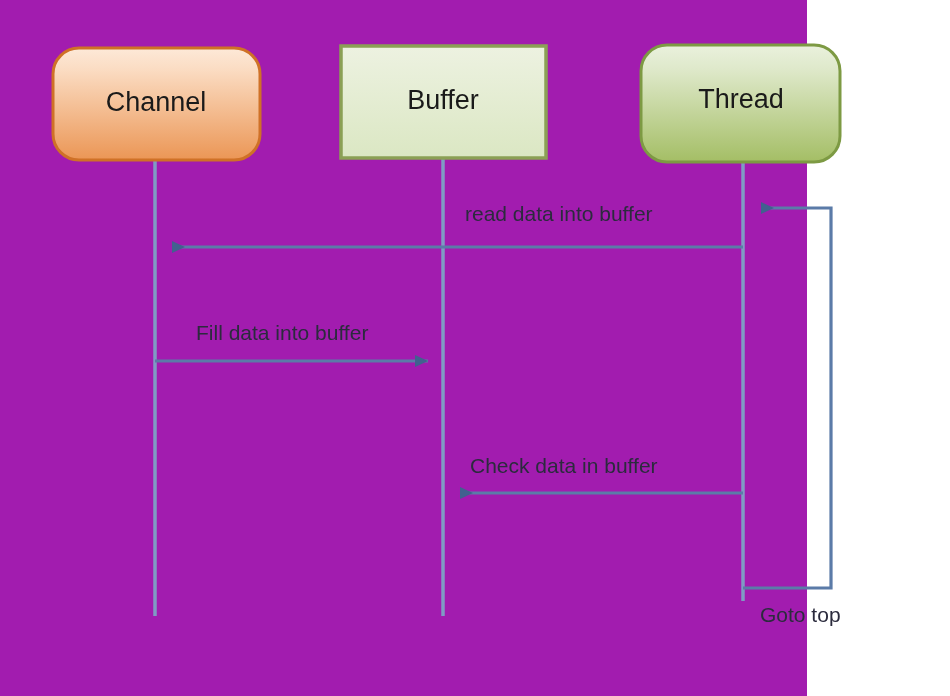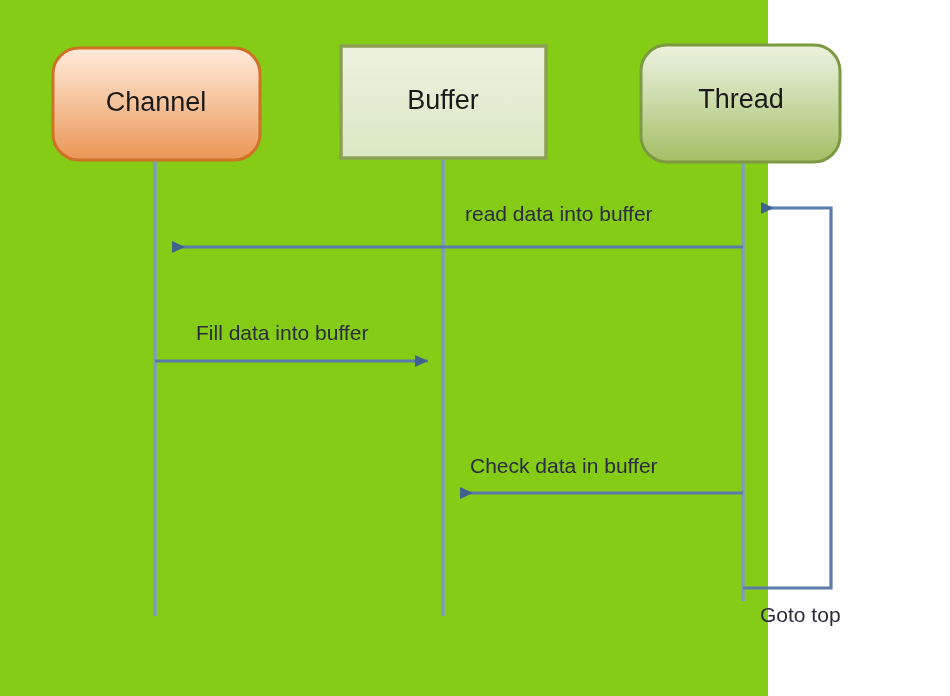--- a/index.html
+++ b/index.html
@@ -10,21 +10,22 @@
   body {
     width: 950px;
     height: 696px;
     font-family: "Liberation Sans", sans-serif;
     overflow: hidden;
   }
   #diagram-root {
     position: relative;
     width: 768px;
     height: 696px;
-    background: #84cc16;
+    background: #a21caf;
+    padding-left: 39px;
   }
   #diagram-svg {
     position: absolute;
     top: 0;
     left: 0;
     width: 950px;
     height: 696px;
   }
   .participant-label {
     font-family: "Liberation Sans", sans-serif;

